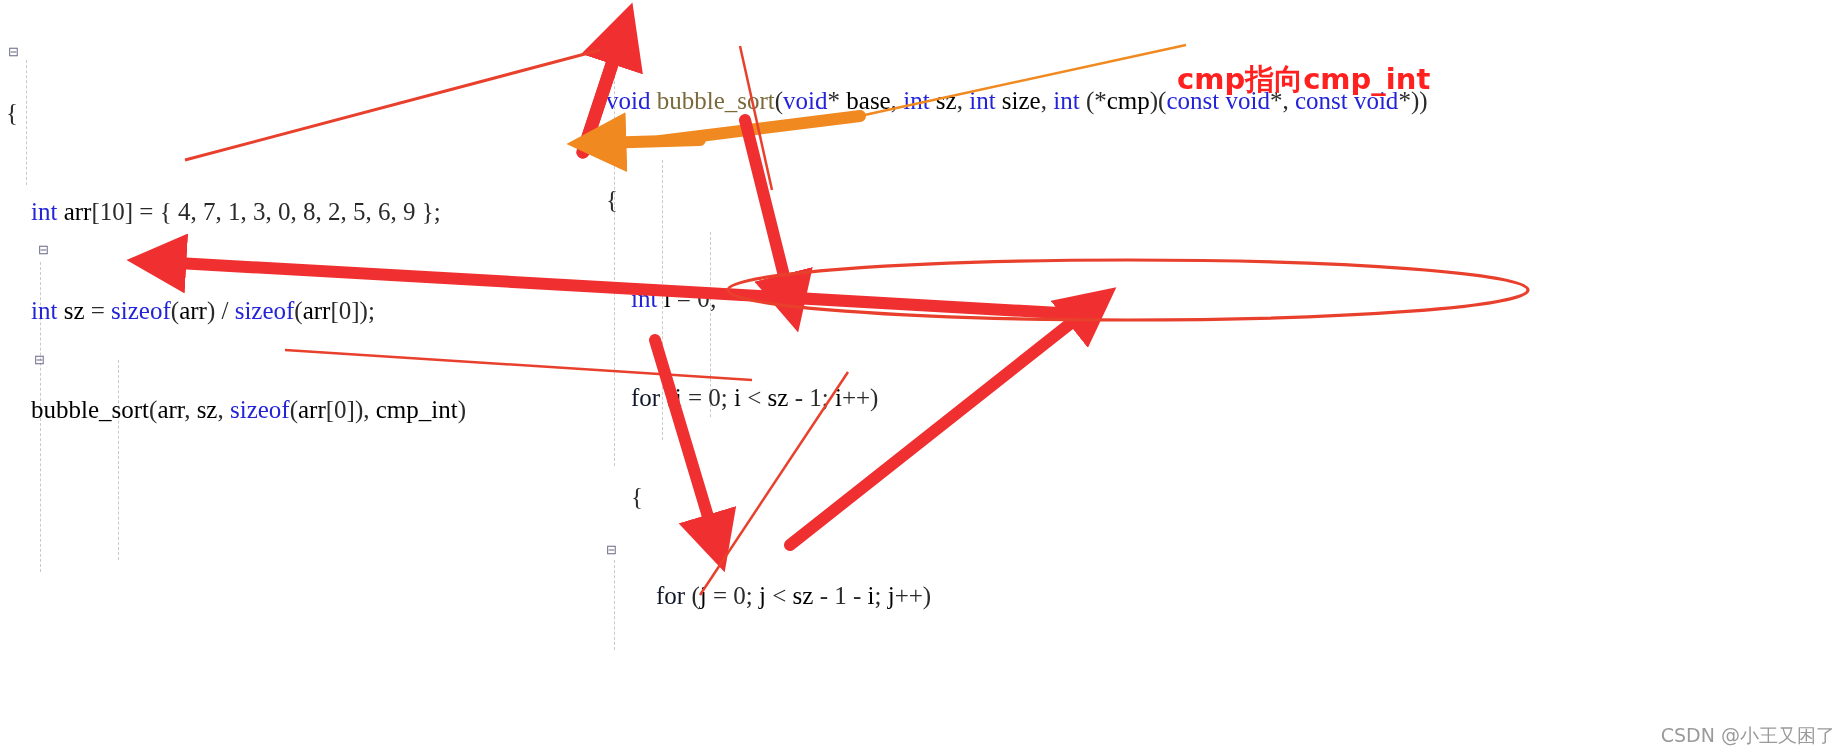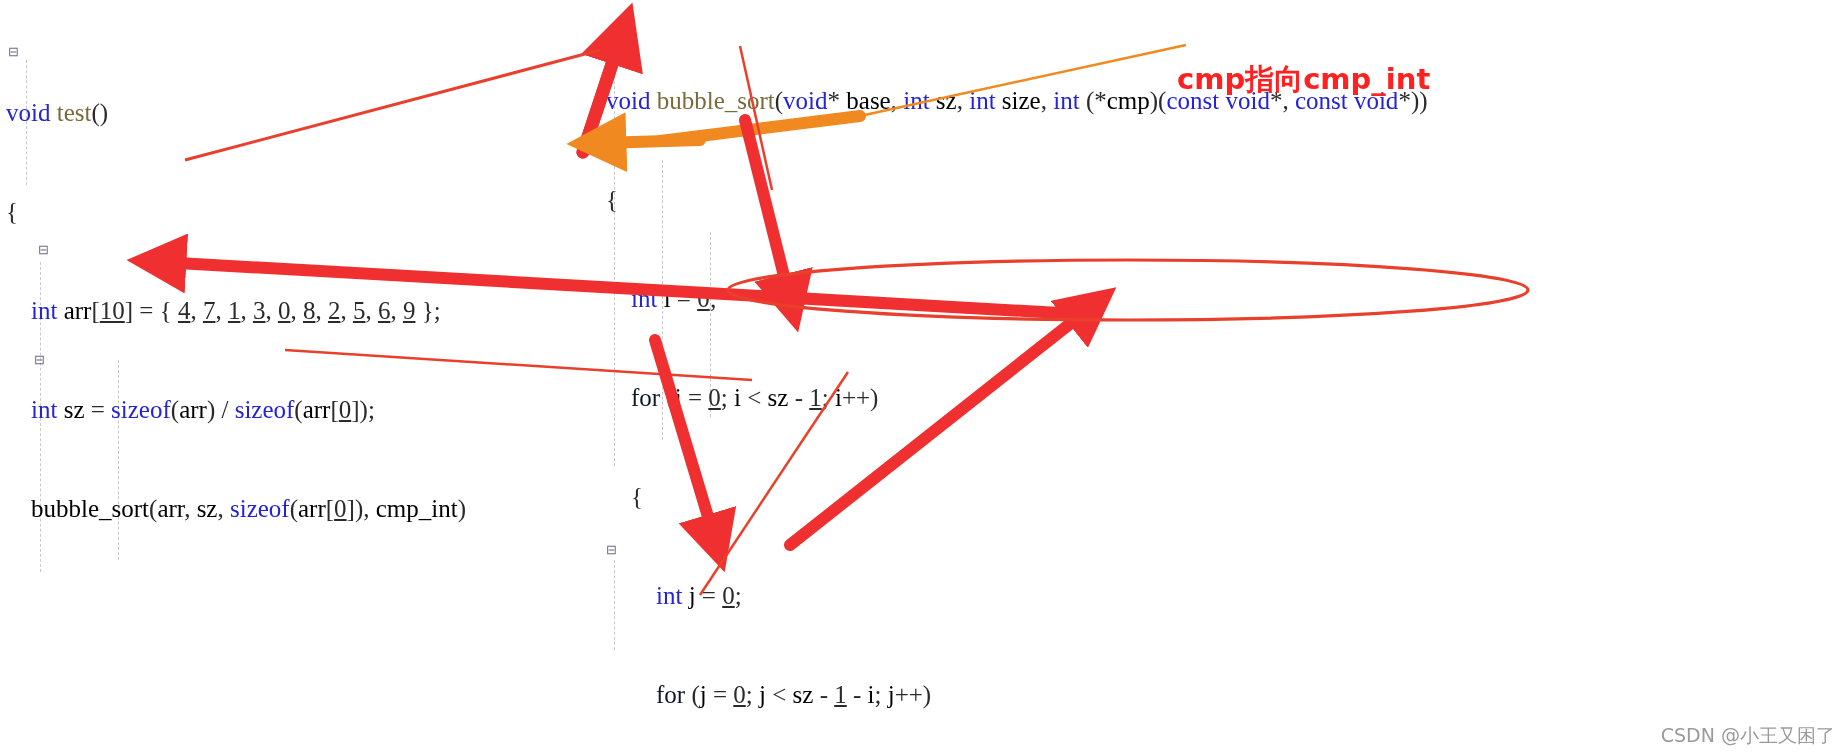--- a/index.html
+++ b/index.html
@@ -14,21 +14,21 @@
             font-family:"Liberation Serif","DejaVu Serif",serif;letter-spacing:0px;}
   #col-left{left:6px;top:30px;}
   #col-right{left:606px;top:18px;}
   .ln{height:33px;white-space:pre;}
 
   
   .kw{color:#2323d8;}      
   .ctl{color:#0f172a;}     
   .fn{color:#7a6a3a;}      
   .id{color:#000000;}      
-  .num{color:#2a2a2a;text-decoration:underline;}
+  .num{color:#2a2a2a;}
   .pun{color:#2a2a2a;}
 
   
   .fold{position:absolute;color:#6a6a8a;font-size:13px;font-family:"Liberation Sans",sans-serif;}
   .vline{position:absolute;border-left:1px dashed #c9c9c9;}
 
   
   .ann-cn{position:absolute;color:#ff2020;font-family:"DejaVu Sans","Liberation Sans",sans-serif;
           font-size:29px;font-weight:700;white-space:nowrap;}
   .watermark{position:absolute;right:12px;bottom:6px;color:#9a9a9a;font-size:19px;
@@ -42,21 +42,20 @@
 
   <div class="vline" style="left:26px;top:60px;height:125px;"></div>
   <div class="vline" style="left:40px;top:262px;height:310px;"></div>
   <div class="vline" style="left:118px;top:360px;height:200px;"></div>
 
   <div class="fold" style="left:8px;top:44px;">⊟</div>
   <div class="fold" style="left:38px;top:242px;">⊟</div>
   <div class="fold" style="left:34px;top:352px;">⊟</div>
 
   <div id="col-left" class="code-col">
-    <div class="ln"><span class="kw">void</span> <span class="fn">test</span><span class="pun">()</span></div>
     <div class="ln"><span class="pun">{</span></div>
     <div class="ln">    <span class="kw">int</span> <span class="id">arr</span><span class="pun">[</span><span class="num">10</span><span class="pun">] = {</span> <span class="num">4</span><span class="pun">,</span> <span class="num">7</span><span class="pun">,</span> <span class="num">1</span><span class="pun">,</span> <span class="num">3</span><span class="pun">,</span> <span class="num">0</span><span class="pun">,</span> <span class="num">8</span><span class="pun">,</span> <span class="num">2</span><span class="pun">,</span> <span class="num">5</span><span class="pun">,</span> <span class="num">6</span><span class="pun">,</span> <span class="num">9</span> <span class="pun">};</span></div>
     <div class="ln">    <span class="kw">int</span> <span class="id">sz</span> <span class="pun">=</span> <span class="kw">sizeof</span><span class="pun">(</span><span class="id">arr</span><span class="pun">)</span> <span class="pun">/</span> <span class="kw">sizeof</span><span class="pun">(</span><span class="id">arr</span><span class="pun">[</span><span class="num">0</span><span class="pun">]);</span></div>
     <div class="ln">    <span class="id">bubble_sort</span><span class="pun">(</span><span class="id">arr</span><span class="pun">,</span> <span class="id">sz</span><span class="pun">,</span> <span class="kw">sizeof</span><span class="pun">(</span><span class="id">arr</span><span class="pun">[</span><span class="num">0</span><span class="pun">]),</span> <span class="id">cmp_int</span><span class="pun">)</span></div>
     <div class="ln"> </div>
     <div class="ln"> </div>
     
     
     
     
@@ -79,21 +78,20 @@
 
   <div class="fold" style="left:606px;top:30px;">⊟</div>
   <div class="fold" style="left:606px;top:542px;">⊟</div>
 
   <div id="col-right" class="code-col">
     <div class="ln"><span class="kw">void</span> <span class="fn">bubble_sort</span><span class="pun">(</span><span class="kw">void</span><span class="pun">*</span> <span class="id">base</span><span class="pun">,</span> <span class="kw">int</span> <span class="id">sz</span><span class="pun">,</span> <span class="kw">int</span> <span class="id">size</span><span class="pun">,</span> <span class="kw">int</span> <span class="pun">(*</span><span class="id">cmp</span><span class="pun">)(</span><span class="kw">const</span> <span class="kw">void</span><span class="pun">*,</span> <span class="kw">const</span> <span class="kw">void</span><span class="pun">*))</span></div>
     <div class="ln"><span class="pun">{</span></div>
     <div class="ln">    <span class="kw">int</span> <span class="id">i</span> <span class="pun">=</span> <span class="num">0</span><span class="pun">;</span></div>
     <div class="ln">    <span class="ctl">for</span> <span class="pun">(</span><span class="id">i</span> <span class="pun">=</span> <span class="num">0</span><span class="pun">;</span> <span class="id">i</span> <span class="pun">&lt;</span> <span class="id">sz</span> <span class="pun">-</span> <span class="num">1</span><span class="pun">;</span> <span class="id">i</span><span class="pun">++)</span></div>
     <div class="ln">    <span class="pun">{</span></div>
-    <div class="ln">        <span class="kw">int</span> <span class="id">j</span> <span class="pun">=</span> <span class="num">0</span><span class="pun">;</span></div>
     <div class="ln">        <span class="ctl">for</span> <span class="pun">(</span><span class="id">j</span> <span class="pun">=</span> <span class="num">0</span><span class="pun">;</span> <span class="id">j</span> <span class="pun">&lt;</span> <span class="id">sz</span> <span class="pun">-</span> <span class="num">1</span> <span class="pun">-</span> <span class="id">i</span><span class="pun">;</span> <span class="id">j</span><span class="pun">++)</span></div>
     
     
     
     
     
     
     
     
     

